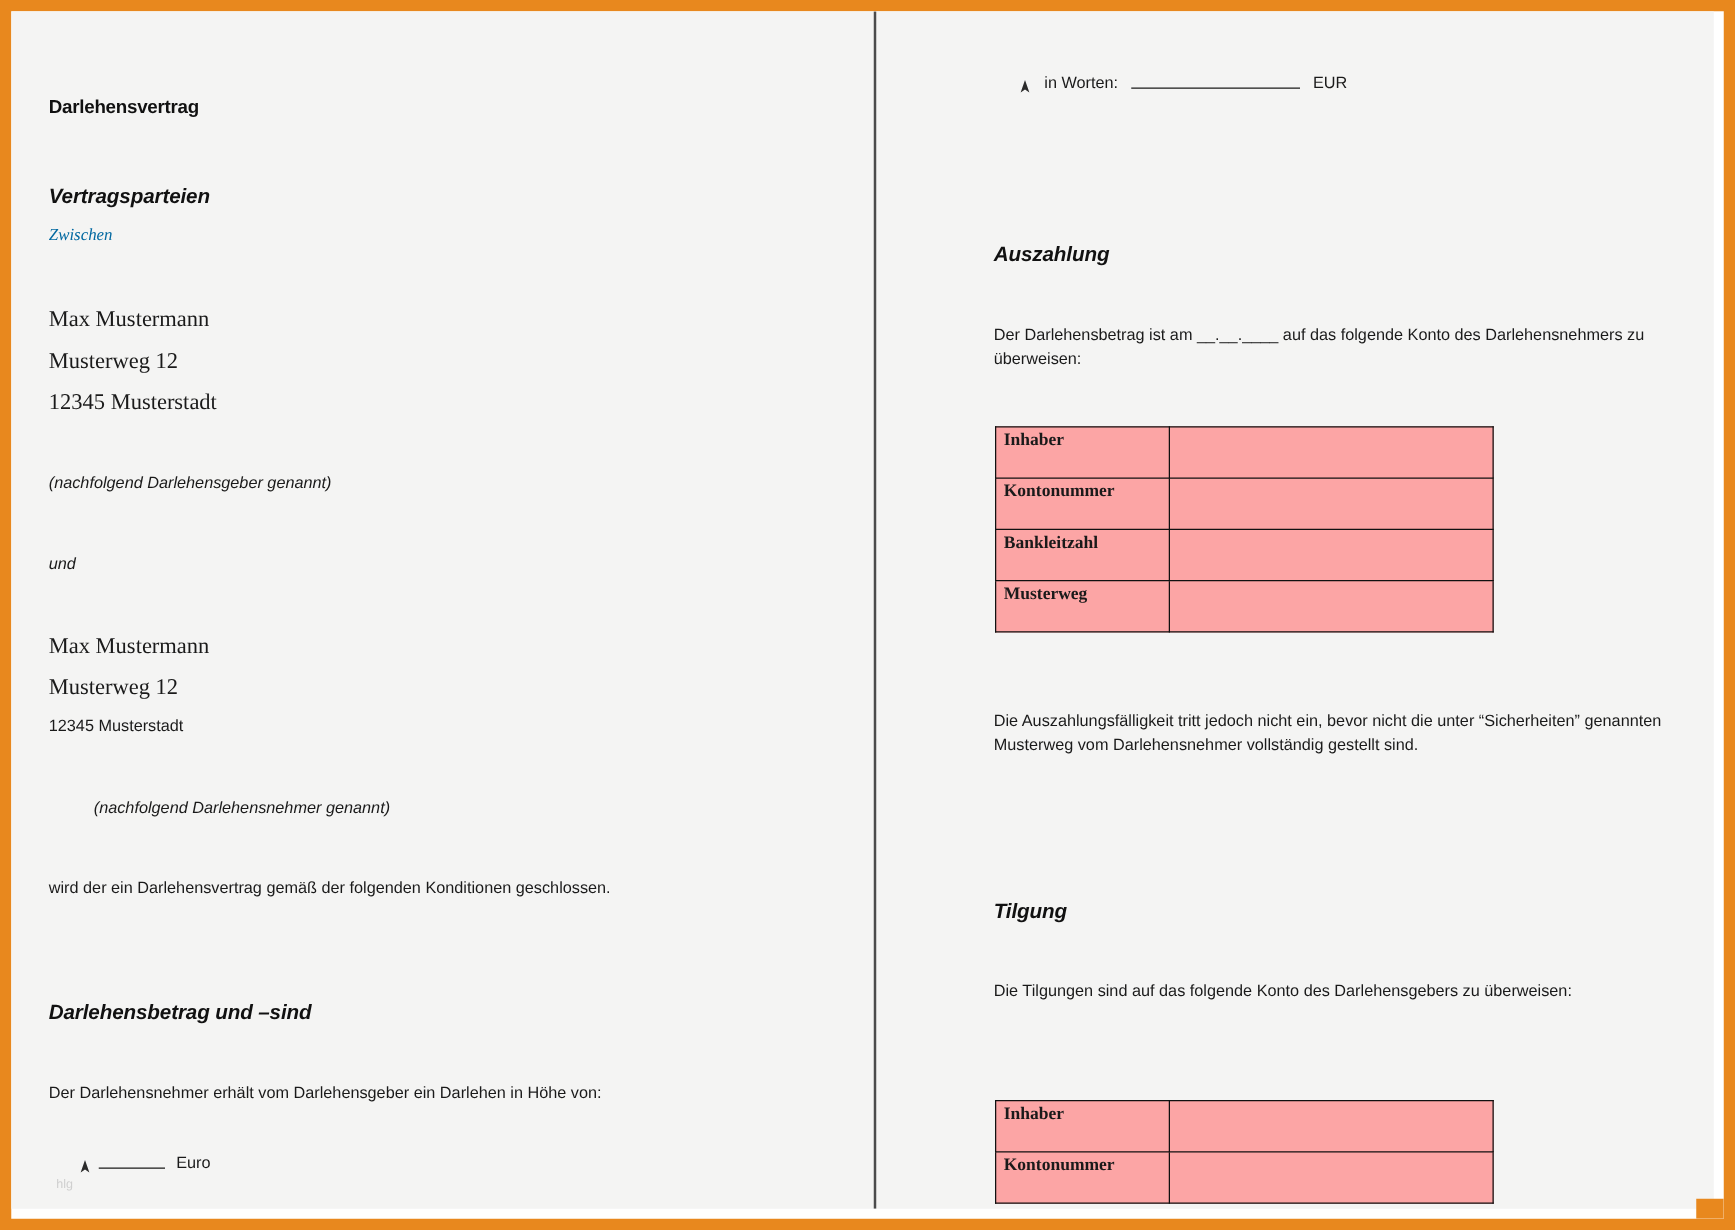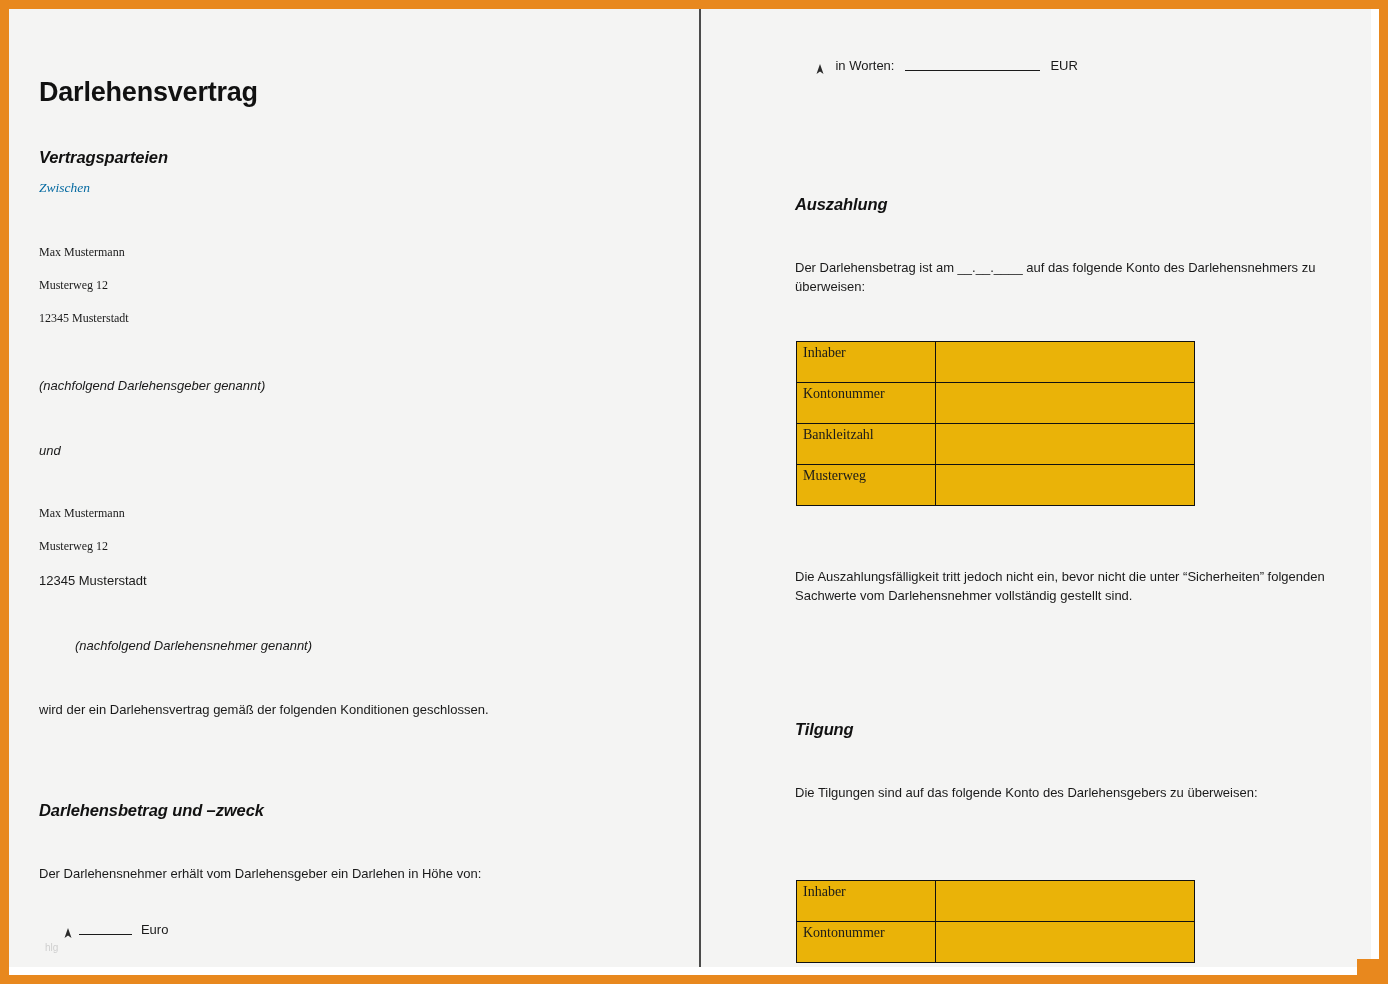--- a/index.html
+++ b/index.html
@@ -58,21 +58,21 @@
     height: 958px;
   }
   #left-column  { left: 0px;   width: 690px; }
   #right-column { left: 692px; width: 670px; padding-left: 16px; }
 
   
   .doc-title {
     position: absolute;
     font-family: "Liberation Sans", sans-serif;
     font-weight: bold;
-    font-size: 27px;
+    font-size: 15px;
     color: #111;
     letter-spacing: -0.2px;
     white-space: nowrap;
   }
   .section-heading {
     position: absolute;
     font-family: "Liberation Sans", sans-serif;
     font-weight: bold;
     font-style: italic;
     font-size: 16.5px;
@@ -84,21 +84,21 @@
     position: absolute;
     font-family: "Liberation Serif", serif;
     font-style: italic;
     font-size: 13.5px;
     color: #0369a1;
     white-space: nowrap;
   }
   .serif-line {
     position: absolute;
     font-family: "Liberation Serif", serif;
-    font-size: 12px;
+    font-size: 18px;
     color: #1a1a1a;
     white-space: nowrap;
   }
   .sans-italic {
     position: absolute;
     font-family: "Liberation Sans", sans-serif;
     font-style: italic;
     font-size: 13px;
     color: #1a1a1a;
     white-space: nowrap;
@@ -139,21 +139,22 @@
     font-size: 10px;
     color: #cfcfcf;
     white-space: nowrap;
   }
 
   
   .bank-table {
     position: absolute;
     border-collapse: collapse;
     table-layout: fixed;
-    background: #eab308;
+    background: #fca5a5;
+    font-weight: bold;
   }
   .bank-table td {
     border: 1.3px solid #111;
     font-family: "Liberation Serif", serif;
     font-size: 14px;
     color: #1a1a1a;
     padding: 3px 0 3px 6px;
     vertical-align: top;
   }
   .bank-table td.label-cell { width: 132px; height: 34px; }
@@ -184,21 +185,21 @@
       <div class="sans-italic" style="left:30px; top:434px;">und</div>
 
       <div class="serif-line" style="left:30px; top:497px;">Max Mustermann</div>
       <div class="serif-line" style="left:30px; top:530px;">Musterweg 12</div>
       <div class="sans-line" style="left:30px; top:564px;">12345 Musterstadt</div>
 
       <div class="sans-italic" style="left:30px; top:629px;margin-left:36px;">(nachfolgend Darlehensnehmer genannt)</div>
 
       <div class="sans-line" style="left:30px; top:693px;">wird der ein Darlehensvertrag gemäß der folgenden Konditionen geschlossen.</div>
 
-      <div class="section-heading" style="left:30px; top:792px;">Darlehensbetrag und –zweck</div>
+      <div class="section-heading" style="left:30px; top:792px;">Darlehensbetrag und –sind</div>
 
       <div class="sans-line" style="left:30px; top:857px;">Der Darlehensnehmer erhält vom Darlehensgeber ein Darlehen in Höhe von:</div>
 
       <div style="position:absolute; left:52px; top:912px;">
         <span class="marker-glyph" style="position:relative; display:inline-block; left:0; top:4px;">
           <svg width="14" height="16" viewBox="0 0 14 16">
             <path d="M7 3 L10.5 13 L7 10.5 L3.5 13 Z" fill="#2b2b2b"></path>
           </svg>
         </span>
         <span class="blank-rule blank-short"></span>
@@ -243,21 +244,21 @@
             <td class="label-cell">Bankleitzahl</td>
             <td class="value-cell"></td>
           </tr>
           <tr>
             <td class="label-cell">Musterweg</td>
             <td class="value-cell"></td>
           </tr>
         </tbody>
       </table>
 
-      <div class="sans-para" style="left:94px; top:558px; width:592px;">Die Auszahlungsfälligkeit tritt jedoch nicht ein, bevor nicht die unter “Sicherheiten” folgenden Sachwerte vom Darlehensnehmer vollständig gestellt sind.</div>
+      <div class="sans-para" style="left:94px; top:558px; width:592px;">Die Auszahlungsfälligkeit tritt jedoch nicht ein, bevor nicht die unter “Sicherheiten” genannten Musterweg vom Darlehensnehmer vollständig gestellt sind.</div>
 
       <div class="section-heading" style="left:94px; top:711px;">Tilgung</div>
 
       <div class="sans-line" style="left:94px; top:776px;">Die Tilgungen sind auf das folgende Konto des Darlehensgebers zu überweisen:</div>
 
       <table class="bank-table" style="left:95px; top:871px;">
         <tbody>
           <tr>
             <td class="label-cell">Inhaber</td>
             <td class="value-cell"></td>

